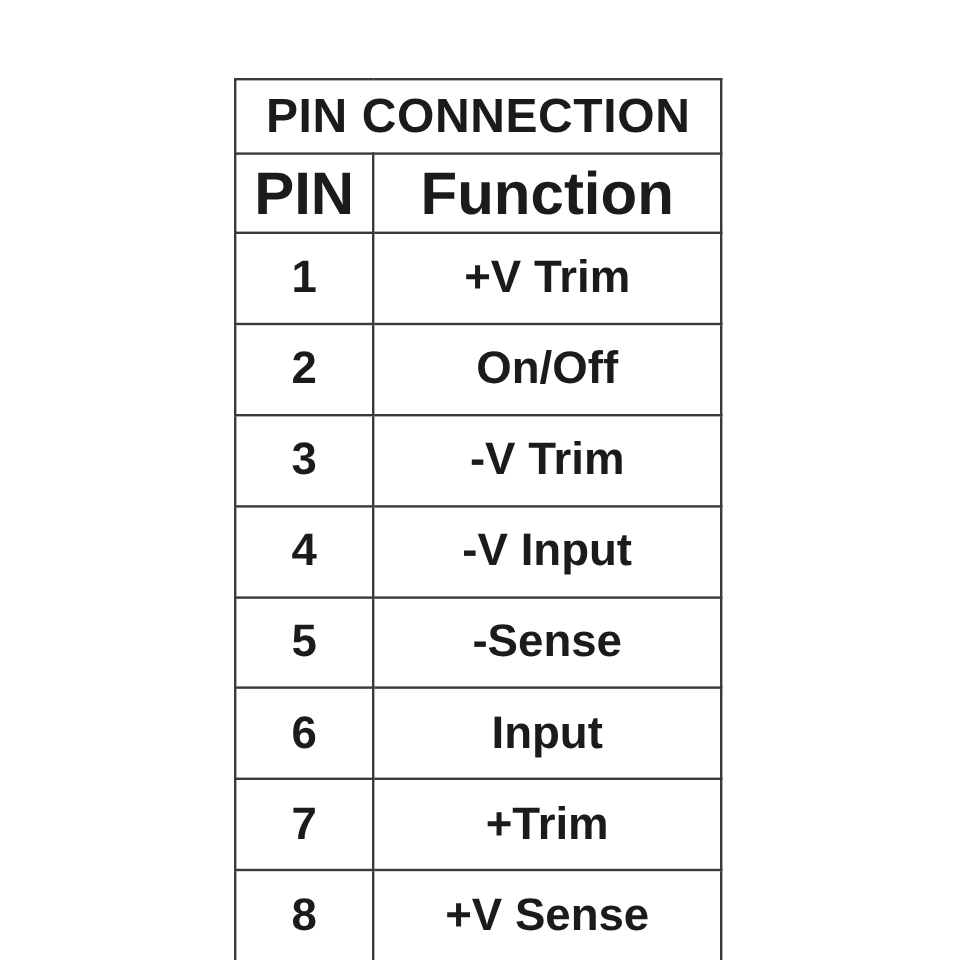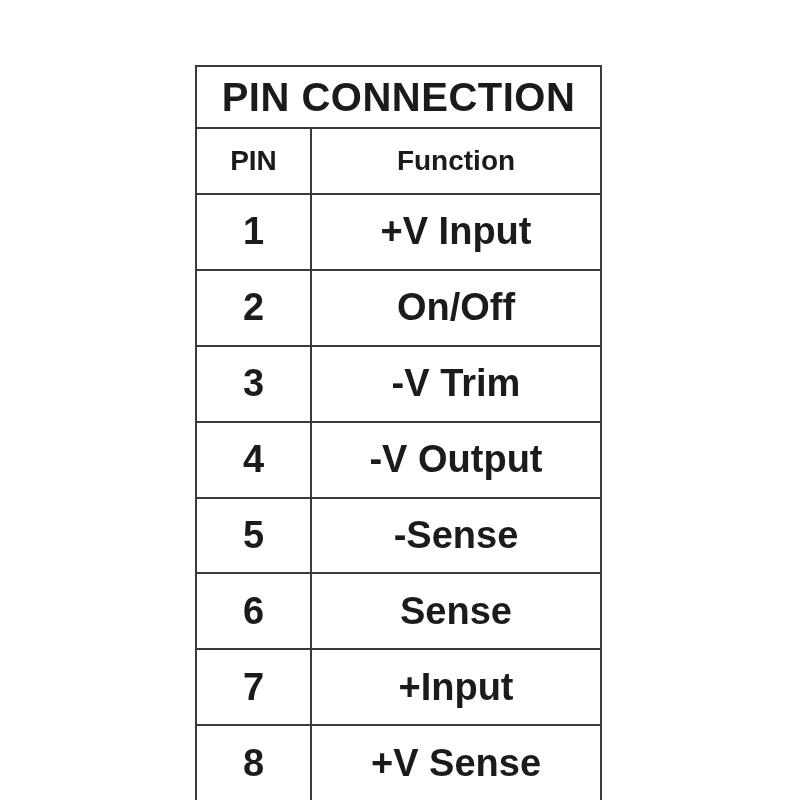--- a/index.html
+++ b/index.html
@@ -21,21 +21,21 @@
     border: 2px solid #3a3a3a;
     text-align: center;
     vertical-align: middle;
     color: #1b1b1b;
     font-weight: bold;
     background: #ffffff;
     overflow: hidden;
     white-space: nowrap;
   }
   tr.title-row th { font-size: 40px; height: 62px; letter-spacing: 0.5px; }
-  tr.header-row th { font-size: 28px; height: 66px; }
+  tr.header-row th { font-size: 50px; height: 66px; }
   tr.data-row td { font-size: 38px; }
   col.pin-col { width: 115px; }
   col.func-col { width: 290px; }
 </style>
 </head>
 <body>
 
 <div class="page">
   <div class="pin-table-wrap">
     <table class="pin-table">
@@ -48,45 +48,45 @@
           <th colspan="2">PIN CONNECTION</th>
         </tr>
         <tr class="header-row">
           <th>PIN</th>
           <th>Function</th>
         </tr>
       </thead>
       <tbody id="rows-body">
           <tr class="data-row">
             <td>1</td>
-            <td>+V Input</td>
+            <td>+V Trim</td>
           </tr>
           <tr class="data-row">
             <td>2</td>
             <td>On/Off</td>
           </tr>
           <tr class="data-row">
             <td>3</td>
             <td>-V Trim</td>
           </tr>
           <tr class="data-row">
             <td>4</td>
-            <td>-V Output</td>
+            <td>-V Input</td>
           </tr>
           <tr class="data-row">
             <td>5</td>
             <td>-Sense</td>
           </tr>
           <tr class="data-row">
             <td>6</td>
-            <td>Sense</td>
+            <td>Input</td>
           </tr>
           <tr class="data-row">
             <td>7</td>
-            <td>+Input</td>
+            <td>+Trim</td>
           </tr>
           <tr class="data-row">
             <td>8</td>
             <td>+V Sense</td>
           </tr>
         </tbody>
     </table>
   </div>
 </div>
 

